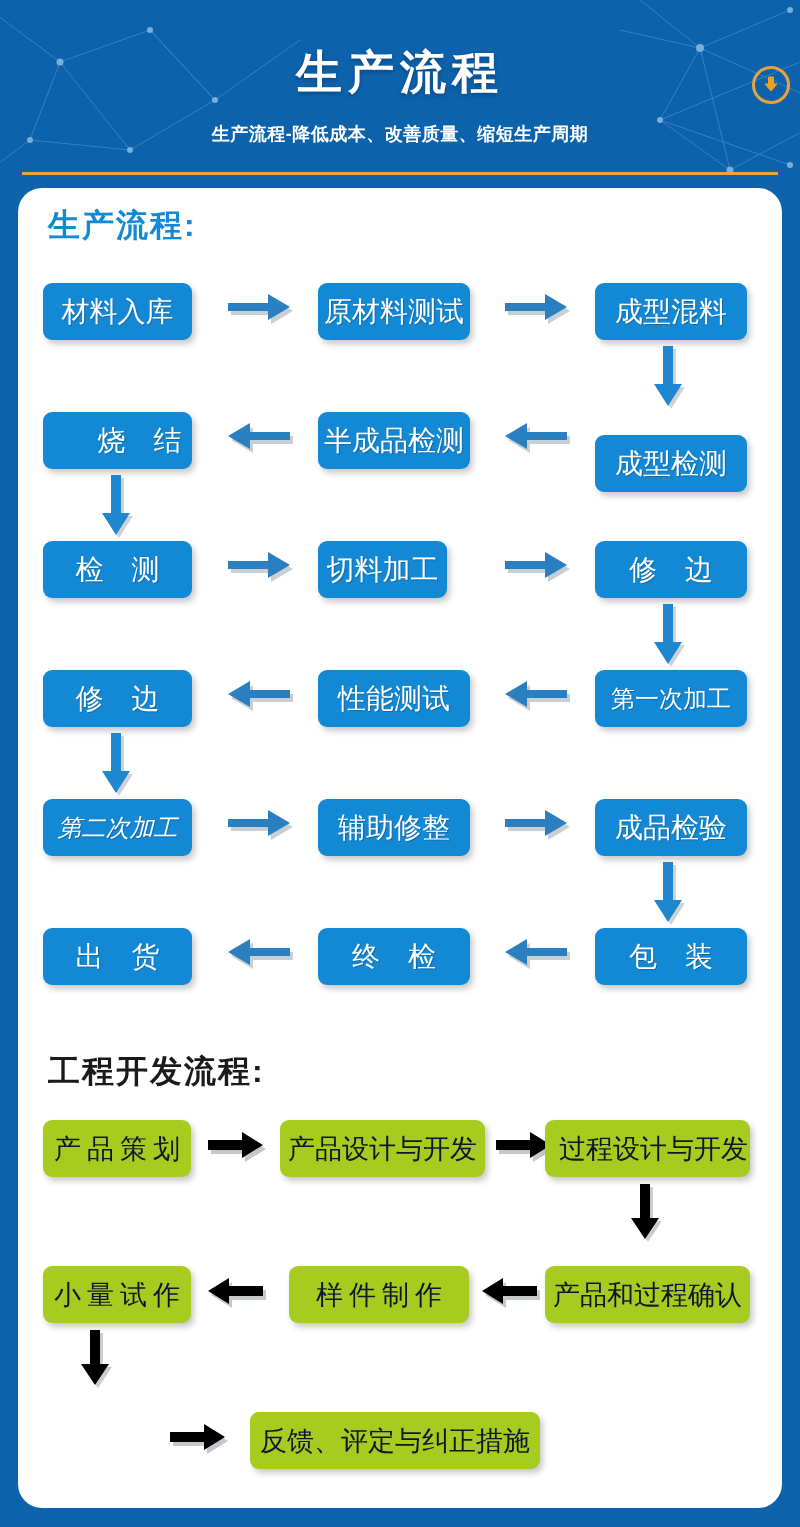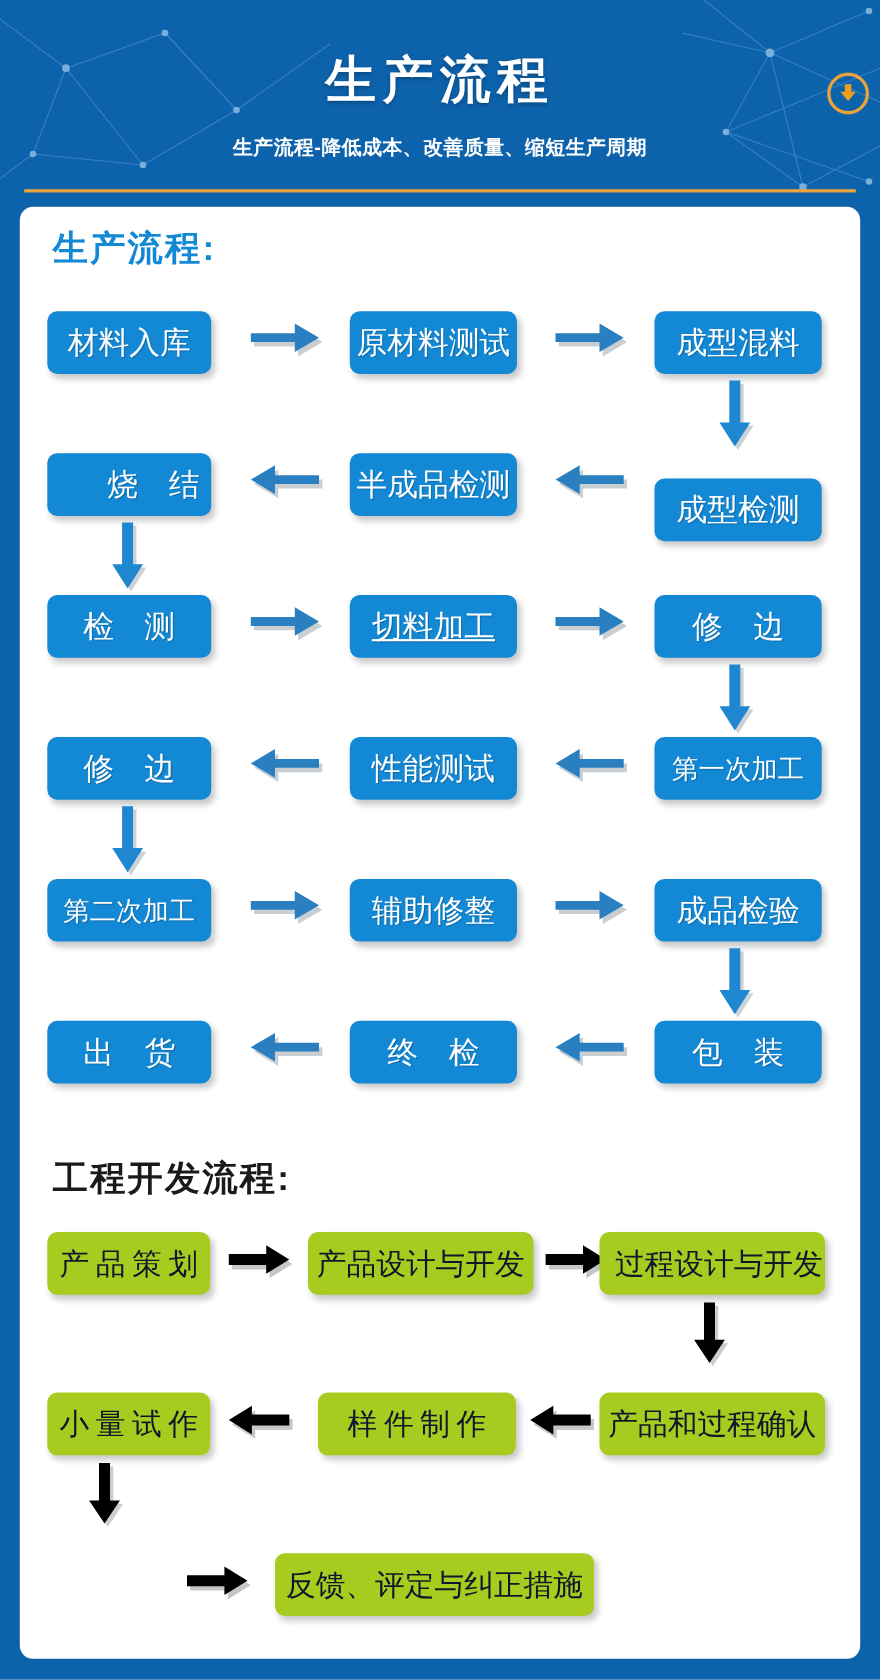--- a/index.html
+++ b/index.html
@@ -31,21 +31,21 @@
   }
   #dl-btn{
     position:absolute;left:752px;top:66px;width:38px;height:38px;
     border-radius:50%;border:3px solid #e8a33d;box-sizing:border-box;
     display:flex;align-items:center;justify-content:center;
   }
 
   
   #panel{
     position:absolute;left:18px;top:188px;width:764px;height:1320px;
-    background:#ffffff;border-radius:12px;overflow:hidden;
+    background:#ffffff;border-radius:24px;overflow:hidden;
   }
 
   .sect-title{
     position:absolute;font-weight:bold;white-space:nowrap;
   }
   #title-production{left:30px;top:16px;font-size:32px;color:#1389d6;letter-spacing:2px;}
   #title-engineering{left:30px;top:862px;font-size:32px;color:#1a1a1a;letter-spacing:2px;}
 
   
   .node{
@@ -182,21 +182,21 @@
 
   <div class="node node-blue wide-sp" style="left:25px;top:353px;width:149px;height:57px;">检  测</div>
   <div class="arw" style="left:210px;top:364px;">
     <svg width="72" height="34" viewBox="0 0 72 34">
       <g transform="translate(3,4)">
           <path d="M0 9 L40 9 L40 0 L62 13 L40 26 L40 17 L0 17 Z" fill="#9aa5ab" opacity=".55"></path>
         </g>
       <path d="M0 9 L40 9 L40 0 L62 13 L40 26 L40 17 L0 17 Z" fill="#2a7fc0"></path>
     </svg>
   </div>
-  <div class="node node-blue" style="left:300px;top:353px;width:152px;height:57px;text-decoration:underline;">切料加工</div>
+  <div class="node node-blue" style="left:300px;top:353px;width:129px;height:57px;">切料加工</div>
   <div class="arw" style="left:487px;top:364px;">
     <svg width="72" height="34" viewBox="0 0 72 34">
       <g transform="translate(3,4)">
           <path d="M0 9 L40 9 L40 0 L62 13 L40 26 L40 17 L0 17 Z" fill="#9aa5ab" opacity=".55"></path>
         </g>
       <path d="M0 9 L40 9 L40 0 L62 13 L40 26 L40 17 L0 17 Z" fill="#2a7fc0"></path>
     </svg>
   </div>
   <div class="node node-blue wide-sp" style="left:577px;top:353px;width:152px;height:57px;">修  边</div>
 
@@ -231,21 +231,21 @@
 
   <div class="arw" style="left:85px;top:545px;">
     <svg width="34" height="68" viewBox="0 0 34 68">
       <g transform="translate(3,3)">
           <path d="M8 0 L18 0 L18 38 L27 38 L13 60 L-1 38 L8 38 Z" fill="#9aa5ab" opacity=".5"></path>
         </g>
       <path d="M8 0 L18 0 L18 38 L27 38 L13 60 L-1 38 L8 38 Z" fill="#1f87d0"></path>
     </svg>
   </div>
 
-  <div class="node node-blue sm" style="left:25px;top:611px;width:149px;height:57px;">第二次加工</div>
+  <div class="node node-blue sm" style="left:25px;top:611px;width:149px;height:57px;font-style:italic;">第二次加工</div>
   <div class="arw" style="left:210px;top:622px;">
     <svg width="72" height="34" viewBox="0 0 72 34">
       <g transform="translate(3,4)">
           <path d="M0 9 L40 9 L40 0 L62 13 L40 26 L40 17 L0 17 Z" fill="#9aa5ab" opacity=".55"></path>
         </g>
       <path d="M0 9 L40 9 L40 0 L62 13 L40 26 L40 17 L0 17 Z" fill="#2a7fc0"></path>
     </svg>
   </div>
   <div class="node node-blue" style="left:300px;top:611px;width:152px;height:57px;">辅助修整</div>
   <div class="arw" style="left:487px;top:622px;">

